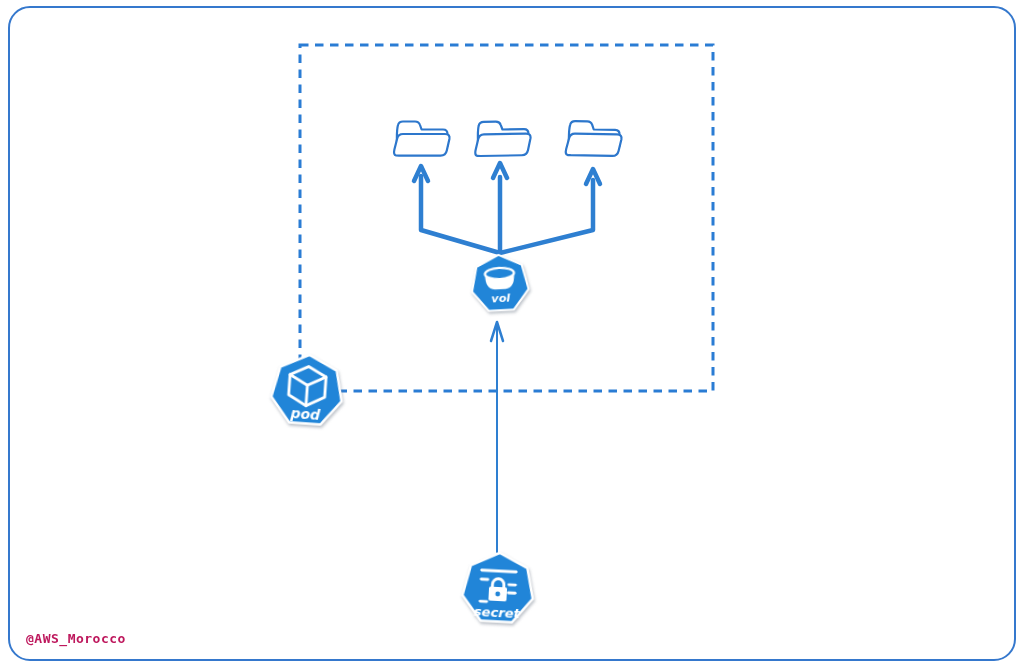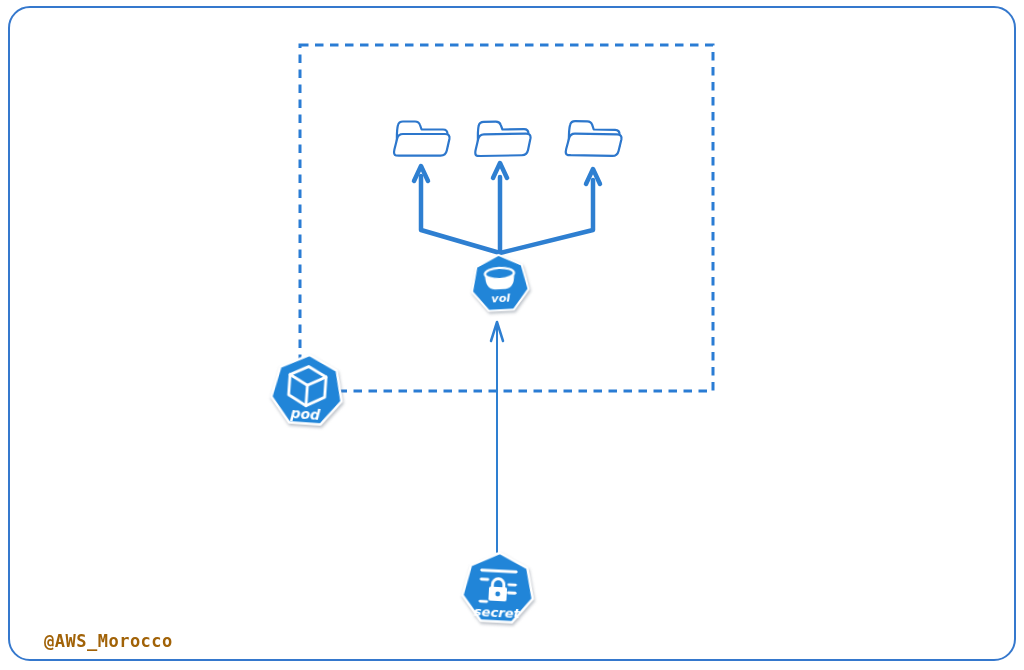--- a/index.html
+++ b/index.html
@@ -12,22 +12,22 @@
   .node{position:absolute;filter:drop-shadow(1px 2px 1.5px rgba(105,115,130,.45));}
   .node-vol{left:467px;top:251px;width:66px;height:66px;transform:rotate(-3deg);}
   .node-pod{left:266px;top:350px;width:82px;height:82px;transform:rotate(4deg);}
   .node-secret{left:457px;top:548px;width:82px;height:82px;transform:rotate(3deg);}
   .node text{font-family:"DejaVu Sans",sans-serif;font-style:italic;font-weight:600;
     fill:#ffffff;}
   .folder{position:absolute;width:62px;height:50px;}
   .folder-1{left:391px;top:112px;}
   .folder-2{left:472px;top:112px;transform:rotate(-1deg);}
   .folder-3{left:563px;top:112px;transform:rotate(1deg);}
-  .watermark{position:absolute;left:44px;top:631px;font-family:"DejaVu Sans Mono",monospace;
-    font-size:17px;font-weight:bold;letter-spacing:.5px;color:#a16207;}
+  .watermark{position:absolute;left:26px;top:631px;font-family:"DejaVu Sans Mono",monospace;
+    font-size:13px;font-weight:bold;letter-spacing:.5px;color:#be185d;}
 </style>
 </head>
 <body>
 
 <div class="canvas">
 
   <div class="outer-frame"></div>
 
   <div class="dashed-wrap">
     <svg width="417" height="350" viewBox="0 0 417 350">

